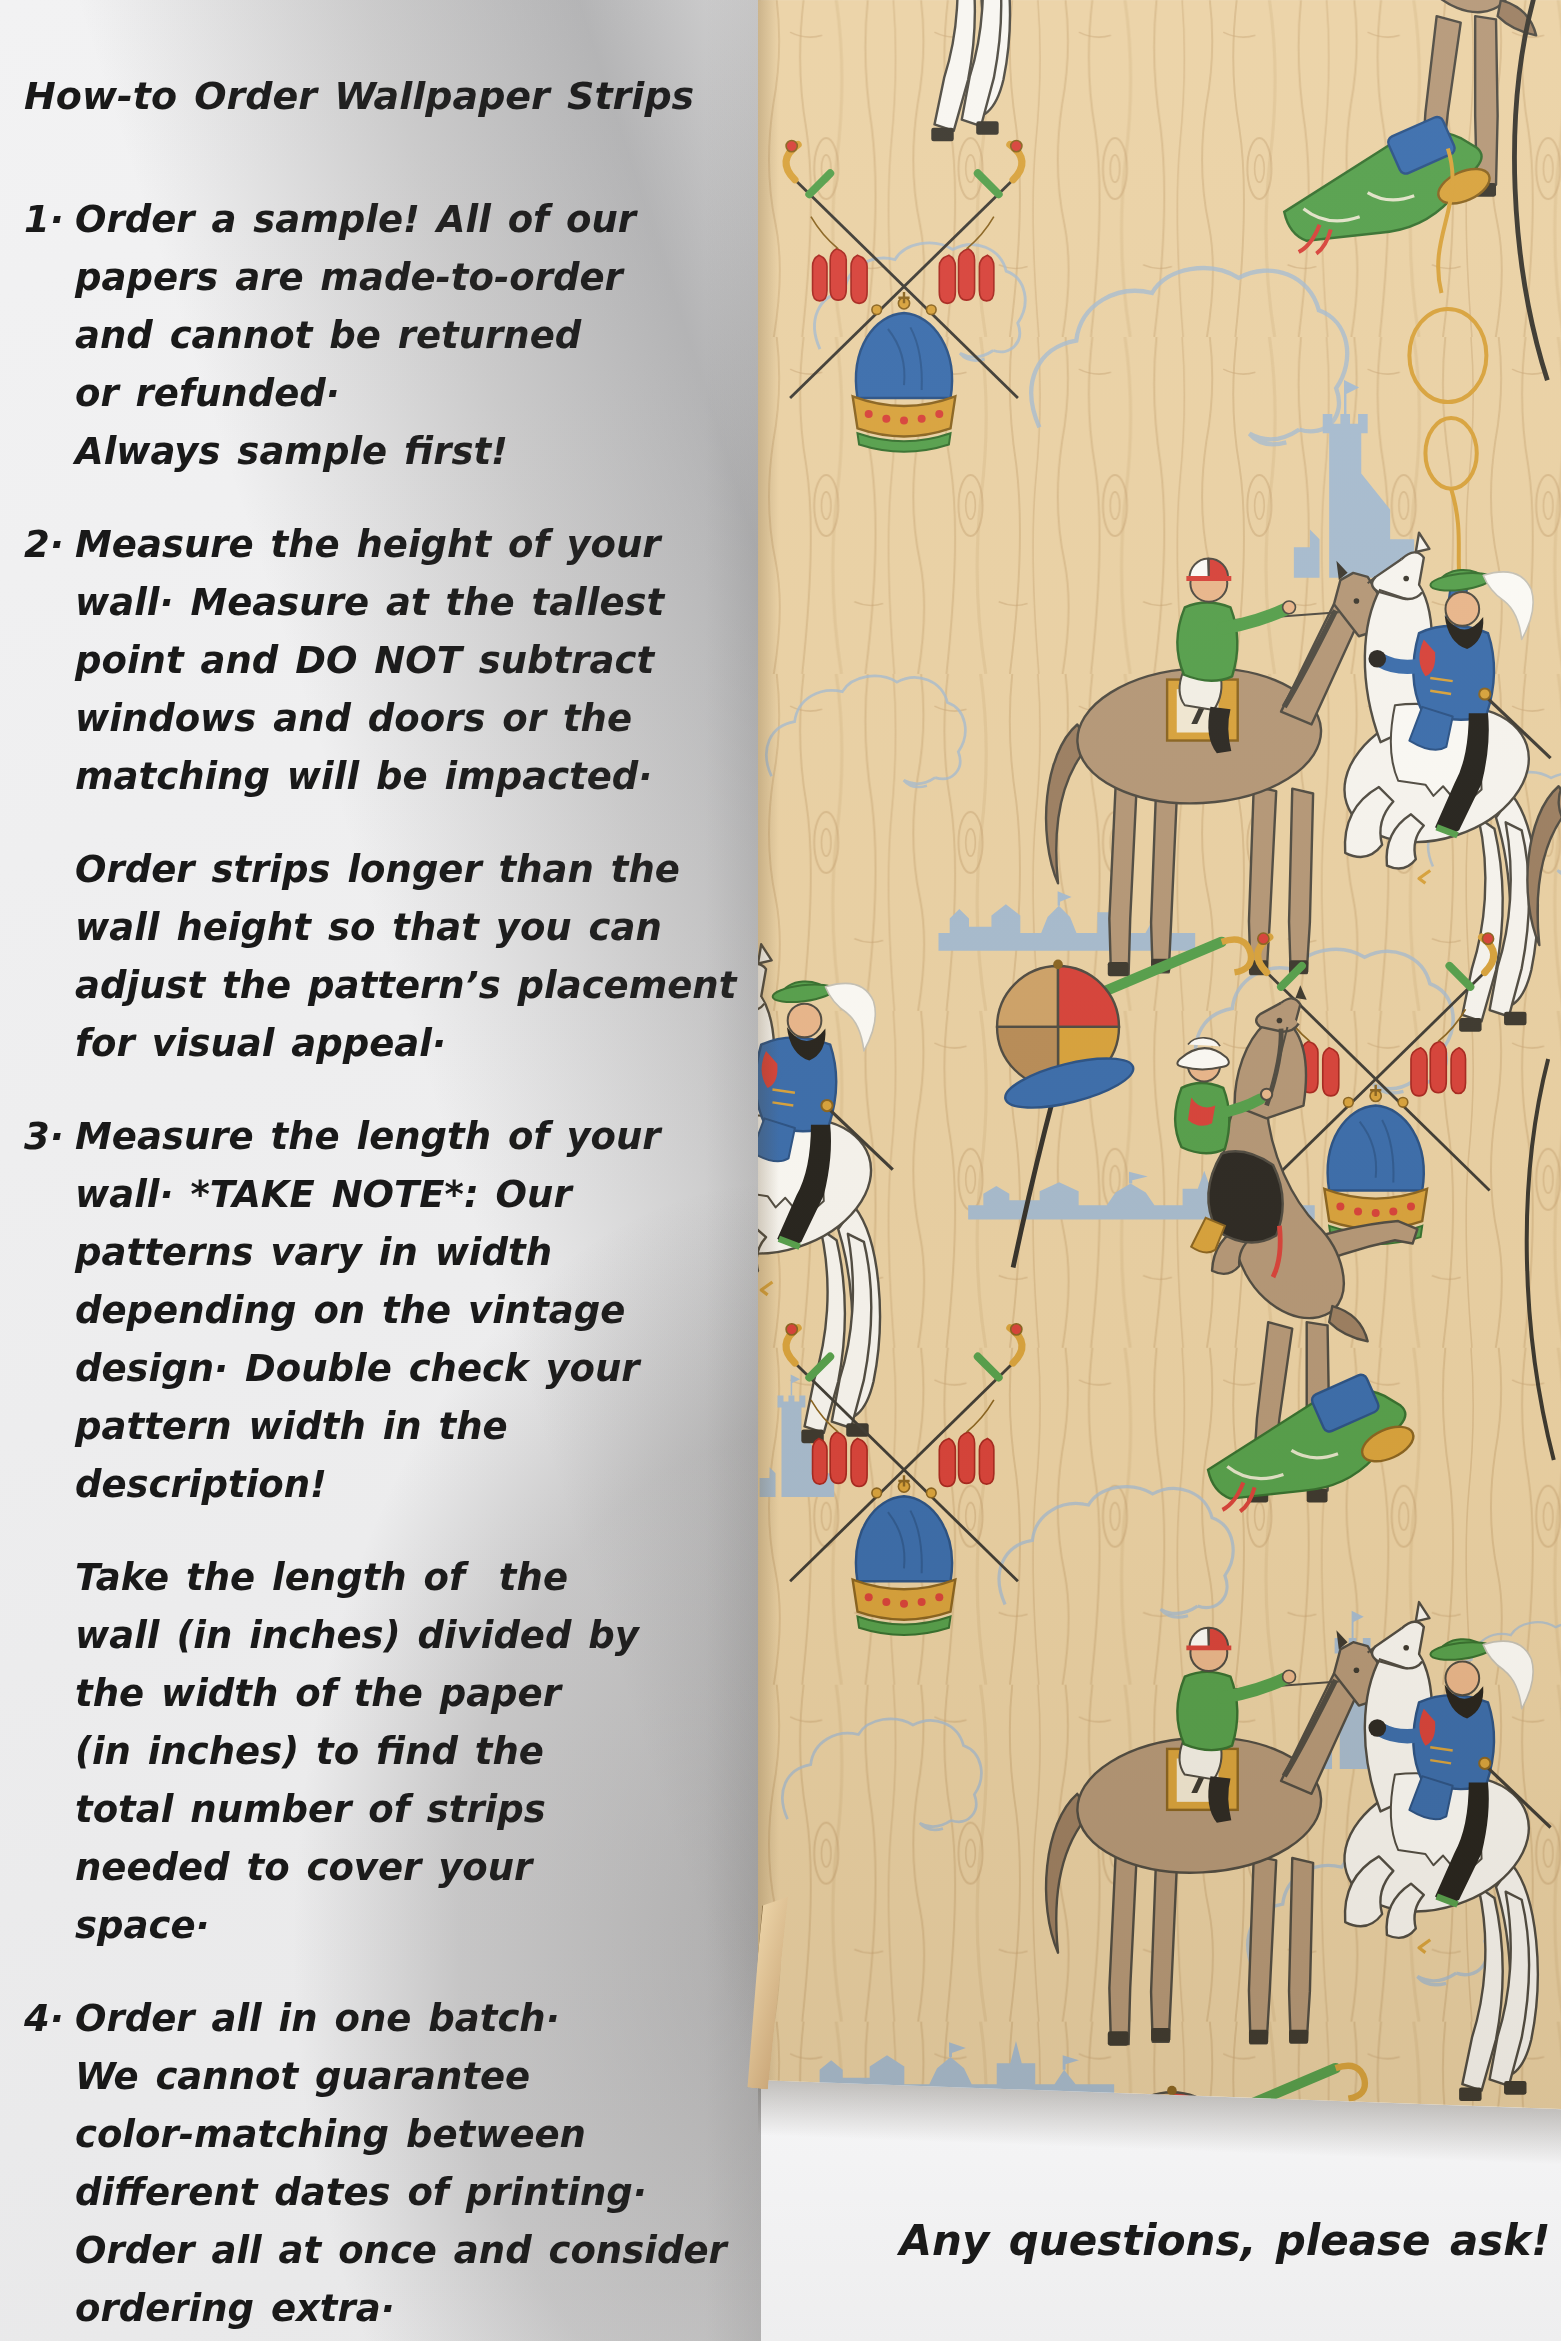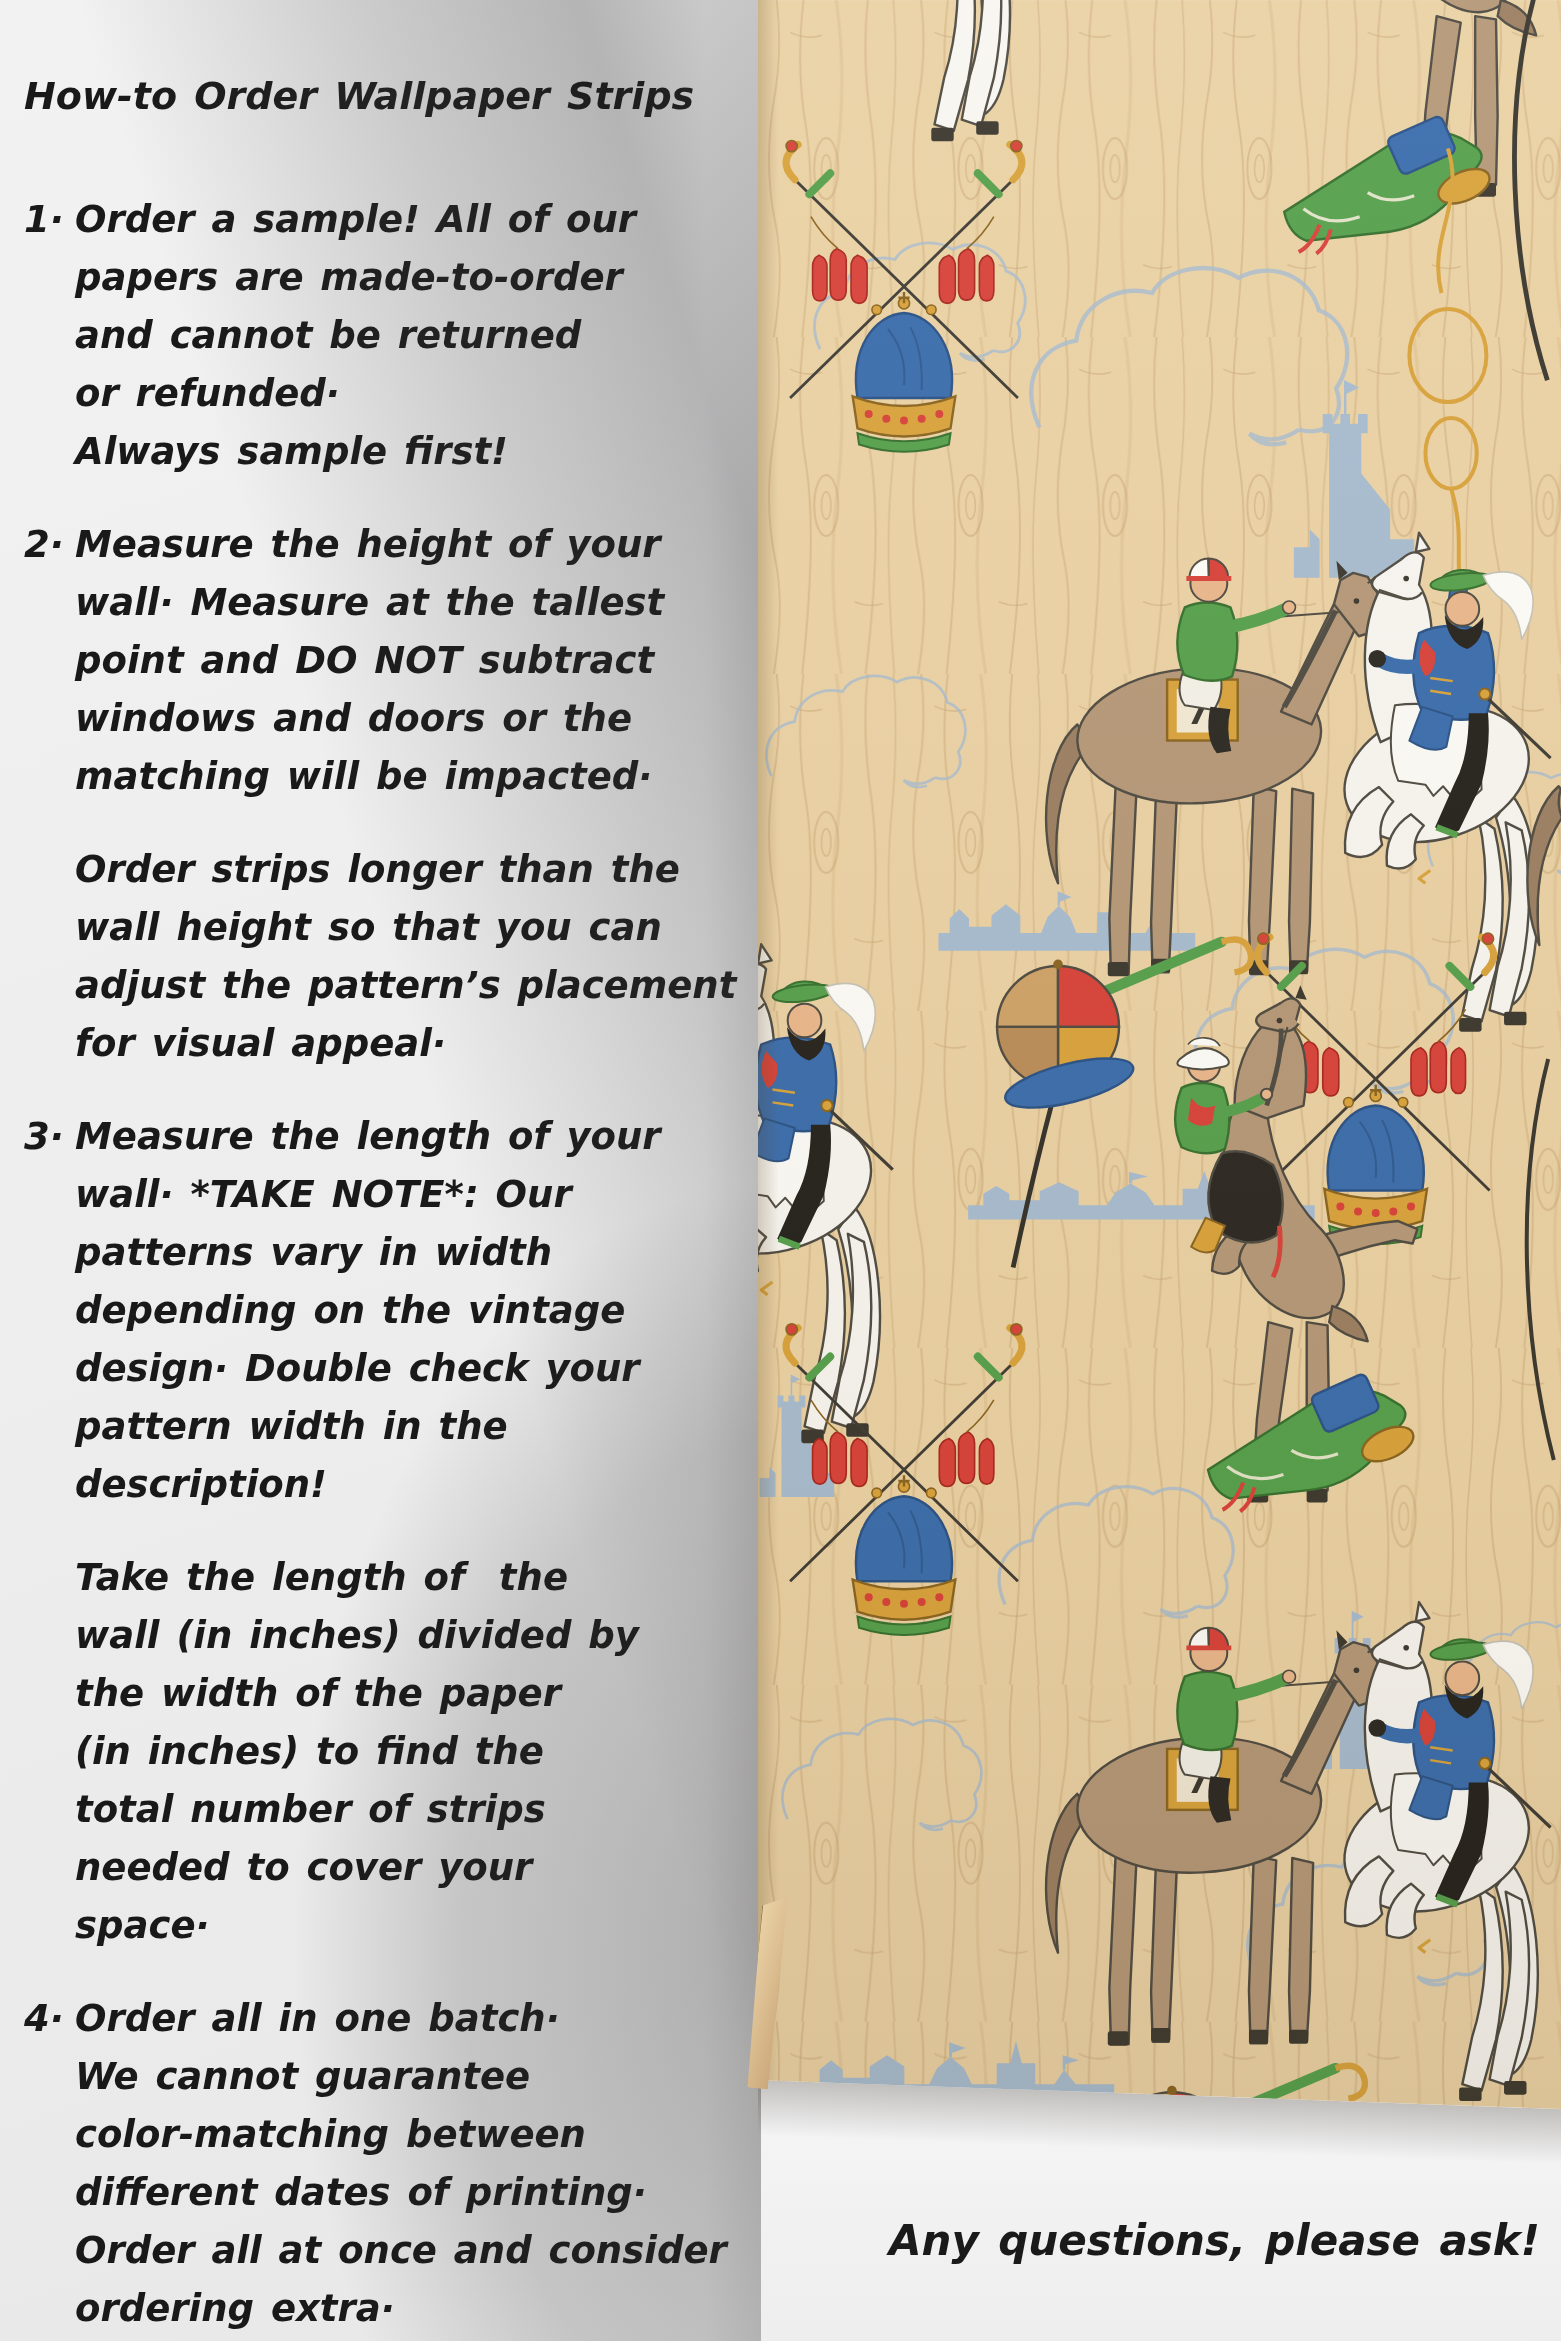--- a/index.html
+++ b/index.html
@@ -28,21 +28,21 @@
   .roll-overlay{position:absolute;inset:0;pointer-events:none;
         background:
           linear-gradient(to right, rgba(90,66,30,.22), rgba(90,66,30,0) 21px),
           linear-gradient(180deg, rgba(255,255,255,.05), rgba(120,90,40,.05) 70%, rgba(80,60,30,.11));}
   
   .below-strip{position:absolute;left:758px;top:2050px;width:803px;height:292px;z-index:1;
         background:linear-gradient(180deg,#f6f6f7,#eeeeef);}
   .strip-shadow{position:absolute;left:758px;top:2080px;width:803px;height:74px;z-index:2;
         transform:skewY(2.08deg);transform-origin:left top;pointer-events:none;
         background:linear-gradient(180deg,rgba(60,52,40,.28),rgba(60,52,40,0) 75%);}
-  .closing{position:absolute;left:889px;top:2216px;width:672px;z-index:4;
+  .closing{position:absolute;left:889px;top:2216px;width:672px;z-index:4;text-align:center;
         color:#1a1a1a;font-style:italic;font-weight:600;font-size:42px;word-spacing:4.8px;white-space:pre;}
   .curl-fold{position:absolute;left:743px;top:1893px;width:24px;height:194px;z-index:5;
         background:linear-gradient(100deg,#ecd4a8,#cba87a);border-left:1.6px solid #93794f;
         transform:rotate(6deg);transform-origin:bottom left;
         clip-path:polygon(0 6%,100% 0,100% 100%,18% 100%);
         box-shadow:-3.2px 3.2px 8px rgba(0,0,0,.18);}
   .blanket-num{font:bold 40px "DejaVu Sans",sans-serif;fill:#3a372f;text-anchor:middle;}
 </style>
 </head>
 <body>

